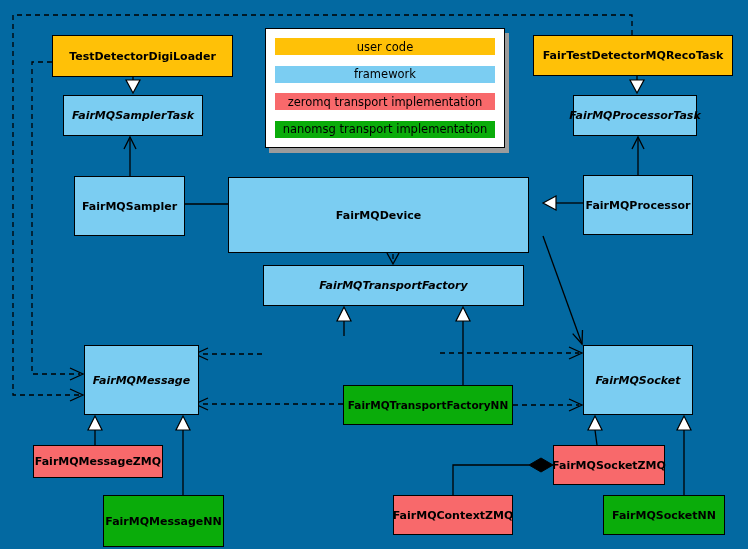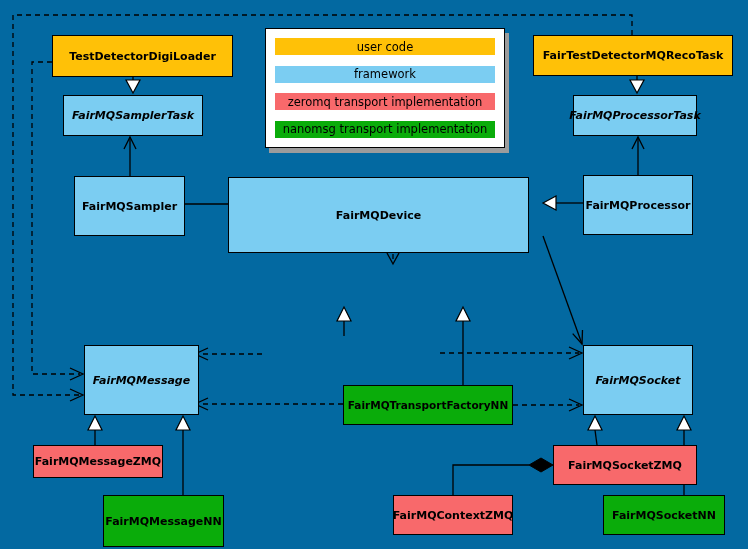--- a/index.html
+++ b/index.html
@@ -160,31 +160,32 @@
   <div class="node" style="left: 74px; top: 176px; width: 111px; height: 60px; background: rgb(123, 205, 242);">FairMQSampler</div>
 
   <div class="node" style="left: 533px; top: 35px; width: 200px; height: 41px; background: rgb(255, 193, 7);">FairTestDetectorMQRecoTask</div>
 
   <div class="node abstract" style="left: 573px; top: 95px; width: 124px; height: 41px; background: rgb(123, 205, 242);">FairMQProcessorTask</div>
 
   <div class="node" style="left: 583px; top: 175px; width: 110px; height: 60px; background: rgb(123, 205, 242);">FairMQProcessor</div>
 
   <div class="node" style="left: 228px; top: 177px; width: 301px; height: 76px; background: rgb(123, 205, 242);">FairMQDevice</div>
 
+  <div class="node abstract" style="left: 263px; top: 265px; width: 261px; height: 41px; background: rgb(123, 205, 242);">FairMQTransportFactory</div>
 
 
   <div class="node small" style="left: 343px; top: 385px; width: 170px; height: 40px; background: rgb(10, 172, 10);">FairMQTransportFactoryNN</div>
 
   <div class="node abstract" style="left: 84px; top: 345px; width: 115px; height: 70px; background: rgb(123, 205, 242);">FairMQMessage</div>
 
   <div class="node abstract" style="left: 583px; top: 345px; width: 110px; height: 70px; background: rgb(123, 205, 242);">FairMQSocket</div>
 
   <div class="node" style="left: 33px; top: 445px; width: 130px; height: 33px; background: rgb(248, 105, 107);">FairMQMessageZMQ</div>
 
   <div class="node" style="left: 103px; top: 495px; width: 121px; height: 52px; background: rgb(10, 172, 10);">FairMQMessageNN</div>
 
-  <div class="node" style="left: 553px; top: 445px; width: 144px; height: 40px; background: rgb(248, 105, 107);">FairMQSocketZMQ</div>
+  <div class="node" style="left: 553px; top: 445px; width: 112px; height: 40px; background: rgb(248, 105, 107);">FairMQSocketZMQ</div>
 
   <div class="node" style="left: 393px; top: 495px; width: 120px; height: 40px; background: rgb(248, 105, 107);">FairMQContextZMQ</div>
 
   <div class="node" style="left: 603px; top: 495px; width: 122px; height: 40px; background: rgb(10, 172, 10);">FairMQSocketNN</div>
 
 </div>
 
 </body></html>

